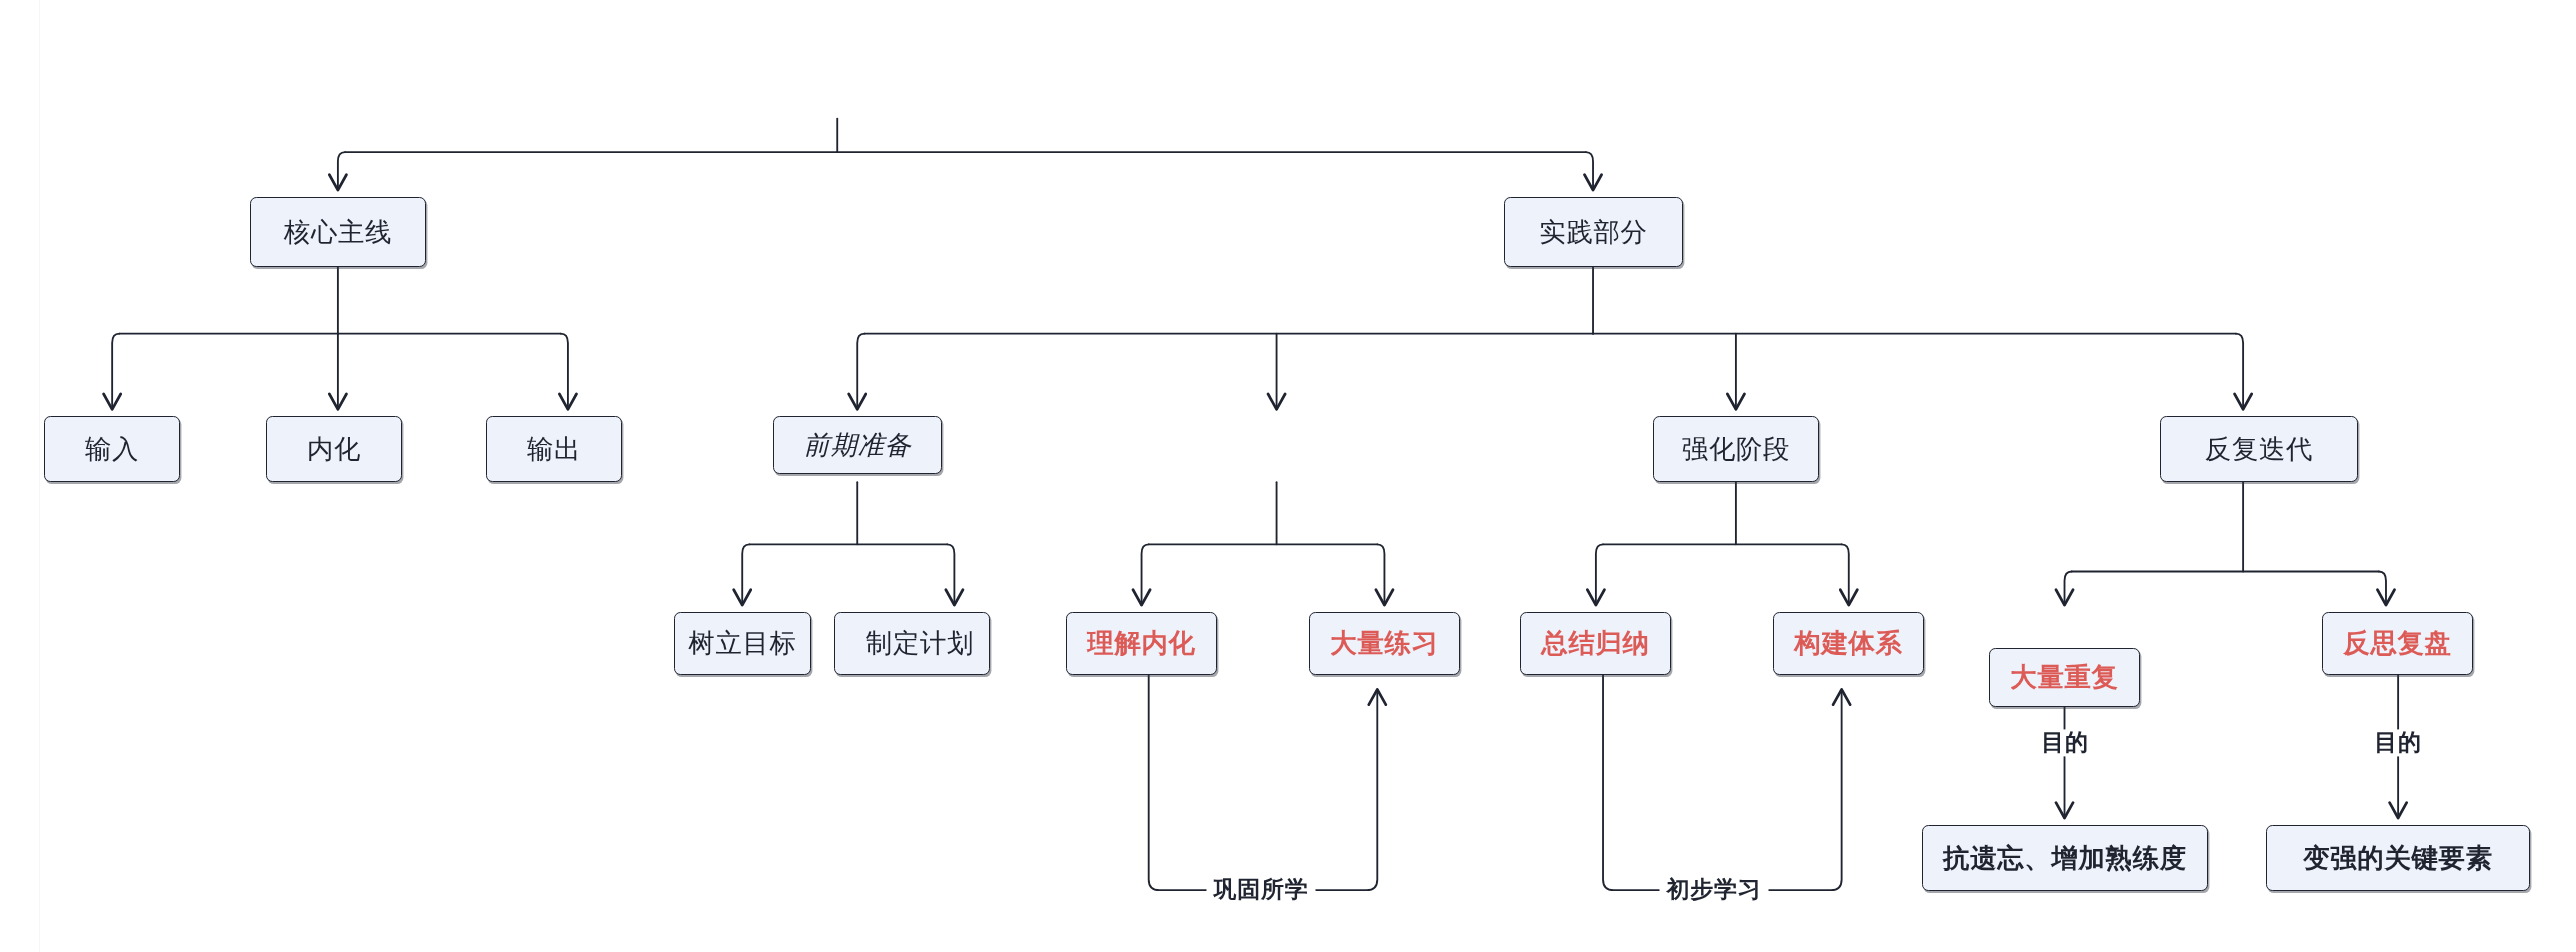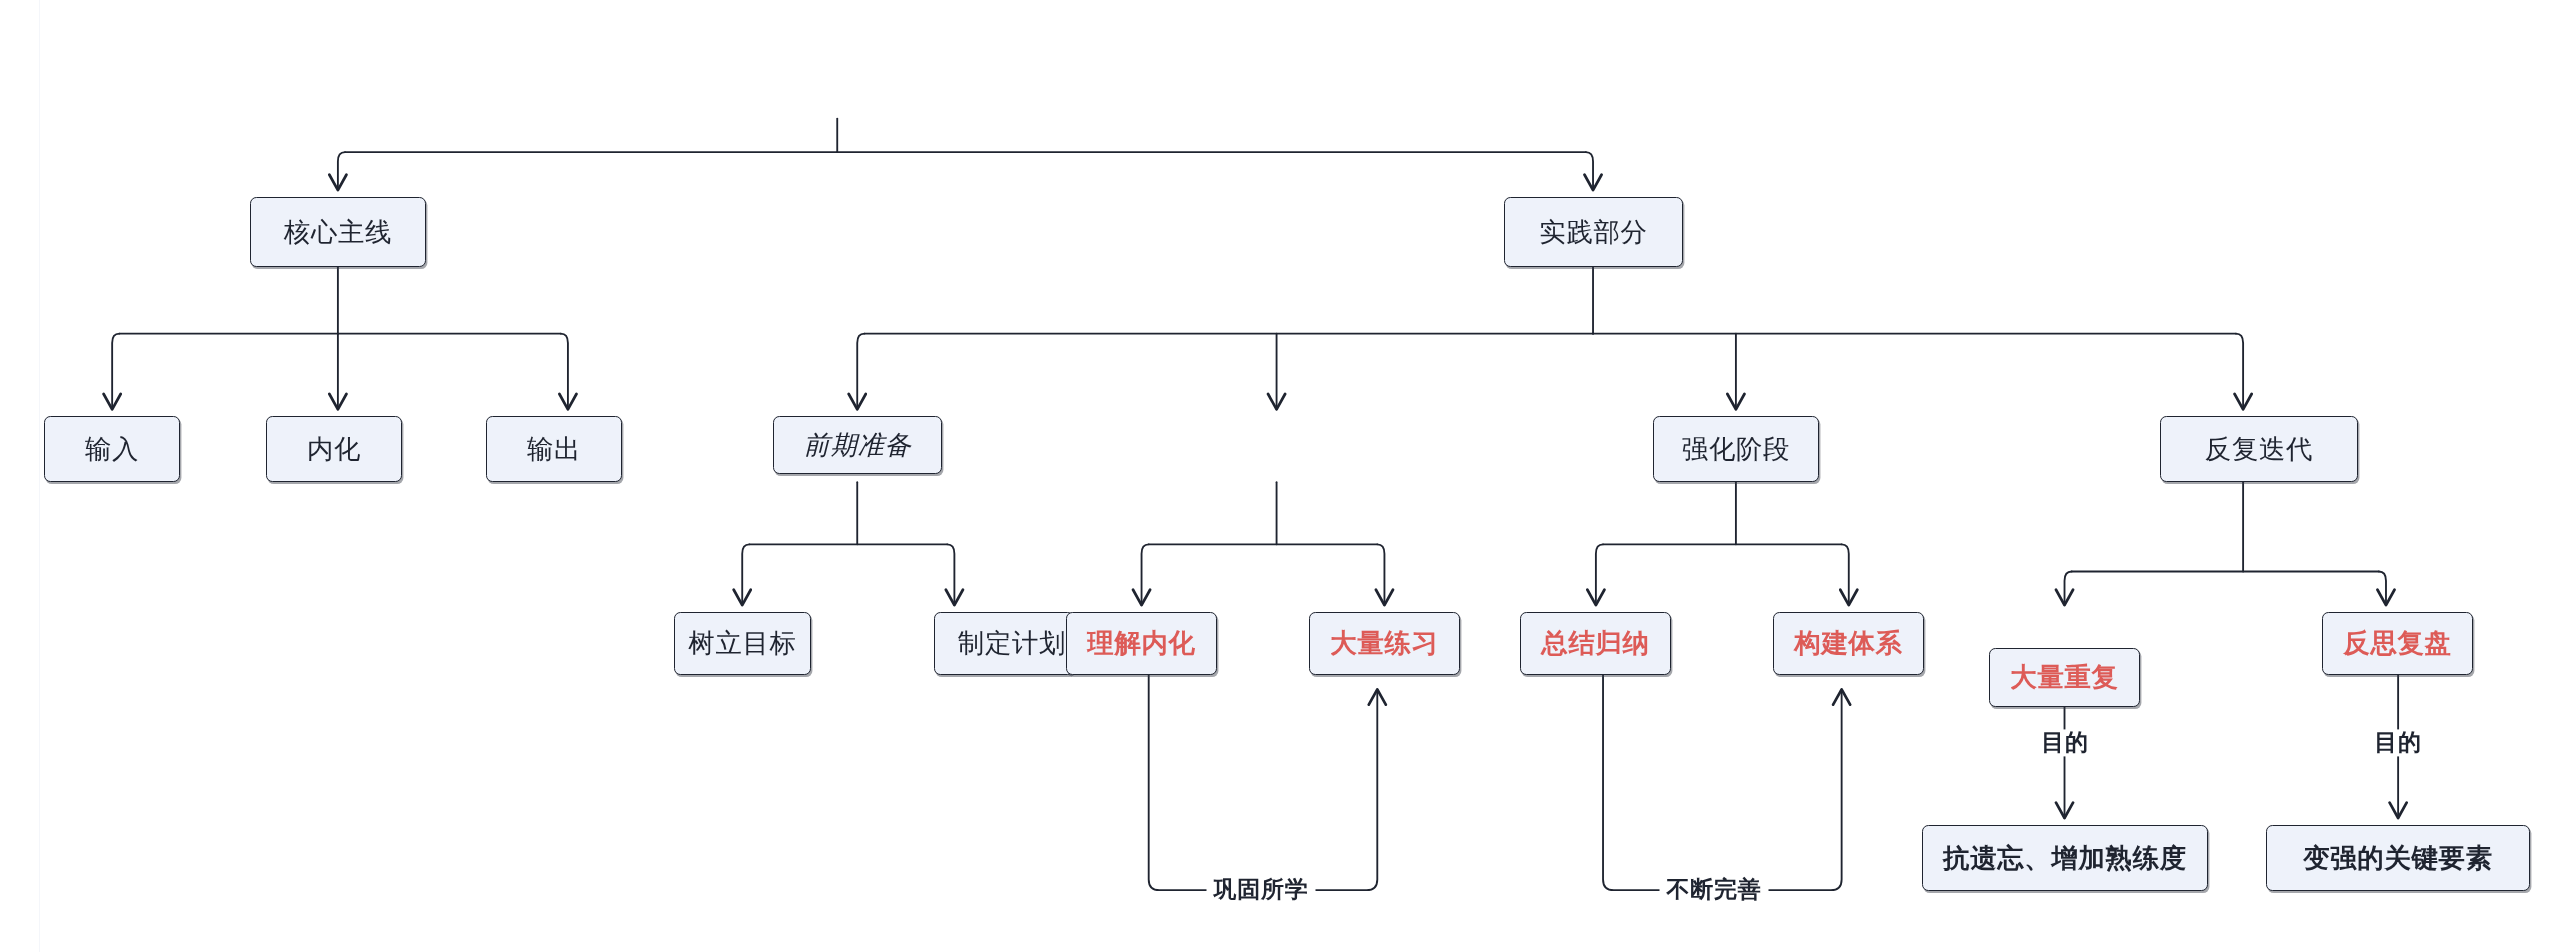--- a/index.html
+++ b/index.html
@@ -148,40 +148,40 @@
 
   <div class="node" style="left:773px;top:416px;width:169px;height:58px;font-style:italic;">前期准备</div>
 
 
   <div class="node" style="left:1653px;top:416px;width:166px;height:66px;">强化阶段</div>
 
   <div class="node" style="left:2160px;top:416px;width:198px;height:66px;">反复迭代</div>
 
   <div class="node" style="left:674px;top:612px;width:137px;height:63px;">树立目标</div>
 
-  <div class="node" style="left:934px;top:612px;width:140px;height:63px;padding-left:16px;">制定计划</div>
+  <div class="node" style="left:834px;top:612px;width:156px;height:63px;padding-left:16px;">制定计划</div>
 
   <div class="node red" style="left:1066px;top:612px;width:151px;height:63px;">理解内化</div>
 
   <div class="node red" style="left:1309px;top:612px;width:151px;height:63px;">大量练习</div>
 
   <div class="node red" style="left:1520px;top:612px;width:151px;height:63px;">总结归纳</div>
 
   <div class="node red" style="left:1773px;top:612px;width:151px;height:63px;">构建体系</div>
 
   <div class="node red" style="left:1989px;top:648px;width:151px;height:59px;">大量重复</div>
 
   <div class="node red" style="left:2322px;top:612px;width:151px;height:63px;">反思复盘</div>
 
   <div class="node emph" style="left:1922px;top:825px;width:286px;height:66px;">抗遗忘、增加熟练度</div>
 
   <div class="node emph" style="left:2266px;top:825px;width:264px;height:66px;">变强的关键要素</div>
 
   <div class="edge-label" style="left:1261px;top:890px;">巩固所学</div>
 
-  <div class="edge-label" style="left:1714px;top:890px;">不断完善</div>
+  <div class="edge-label" style="left:1714px;top:890px;">初步学习</div>
 
   <div class="edge-label" style="left:2065px;top:743px;">目的</div>
 
   <div class="edge-label" style="left:2398px;top:743px;">目的</div>
 
 </div>
 
 
 </body></html>

